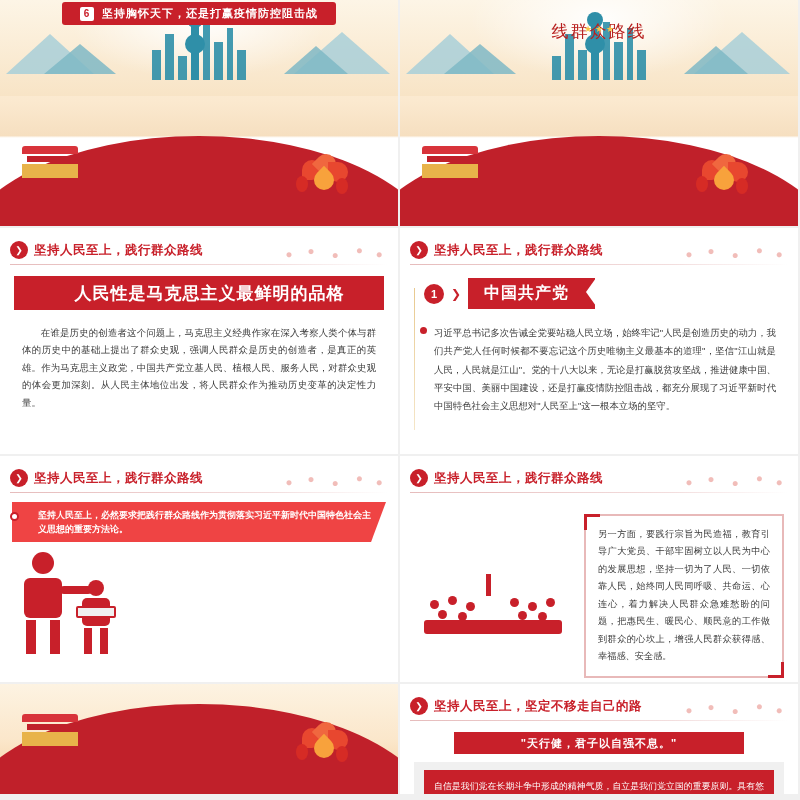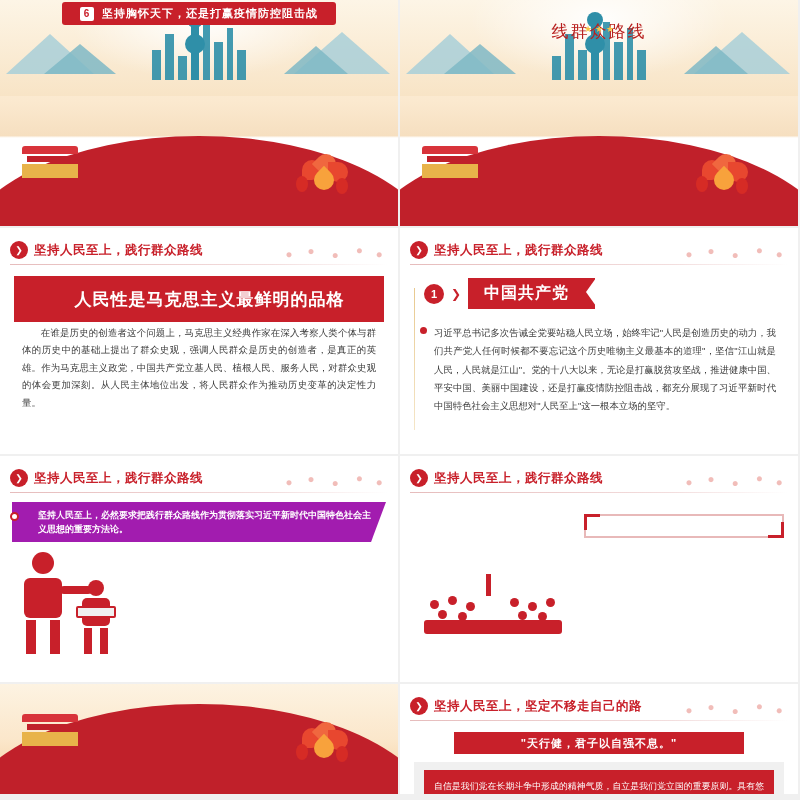--- a/index.html
+++ b/index.html
@@ -133,21 +133,21 @@
       radial-gradient(circle at 52% 85%, #d8453a 0 2px, transparent 3px),
       radial-gradient(circle at 74% 55%, #d8453a 0 2px, transparent 3px),
       radial-gradient(circle at 92% 80%, #d8453a 0 2px, transparent 3px);
   }
   .hdr-rule {
     position:absolute; top:36px; left:10px; right:10px; height:1px;
     background:linear-gradient(90deg,#e6bcbc,#f3dede 70%,transparent);
   }
 
   .redbar-title {
-    position:absolute; top:48px; left:14px; right:14px; height:46px;
+    position:absolute; top:48px; left:14px; right:14px; height:34px;
     background:#c8202a; color:#fff; font-weight:bold; font-size:17px;
     display:flex; align-items:center; justify-content:center; letter-spacing:1px;padding-left:21px;
   }
   .para {
     position:absolute; left:22px; right:22px;
     font-size:9.4px; line-height:1.85; color:#3a3a3a; text-align:justify;
     text-indent:2em;
   }
 
   
@@ -173,21 +173,21 @@
     background:#c8202a;
   }
   .side-line {
     position:absolute; left:14px; top:60px; bottom:24px; width:1px;
     background:linear-gradient(180deg,#e8c98f,#f5e6c8);
   }
 
   
   .banner-red {
     position:absolute; left:12px; top:46px; right:12px; height:40px;
-    background:#a21caf; color:#fff; font-size:9px; line-height:1.6;
+    background:#ef4444; color:#fff; font-size:9px; line-height:1.6;
     padding:6px 10px 6px 26px; font-weight:bold;
     clip-path: polygon(0 0, 100% 0, 96% 100%, 0 100%);
   }
   .banner-dot {
     position:absolute; left:10px; top:56px; width:9px; height:9px; border-radius:50%;
     background:#fff; border:2px solid #c8202a;
   }
   .figure-people {
     position:absolute; left:16px; top:96px; width:118px; height:116px;
   }
@@ -424,20 +424,21 @@
         <div class="crowd-dot" style="left:40px; top:20px;"></div>
         <div class="crowd-dot" style="left:100px; top:19px;"></div>
         <div class="crowd-dot" style="left:120px; top:20px;"></div>
         <div class="crowd-base"></div>
       </div>
     </div>
 
     <div class="card-right">
       <div class="card-corner-tl"></div>
       <div class="card-corner-br"></div>
+      <div>另一方面，要践行宗旨为民造福，教育引导广大党员、干部牢固树立以人民为中心的发展思想，坚持一切为了人民、一切依靠人民，始终同人民同呼吸、共命运、心连心，着力解决人民群众急难愁盼的问题，把惠民生、暖民心、顺民意的工作做到群众的心坎上，增强人民群众获得感、幸福感、安全感。</div>
     </div>
   </div>
 
   <div class="slide divider">
     <div class="div-tag">第二部分</div>
     <div class="div-title">
       <div>坚持自信自立</div>
       <div>坚定不移走自己的路</div>
     </div>
 

